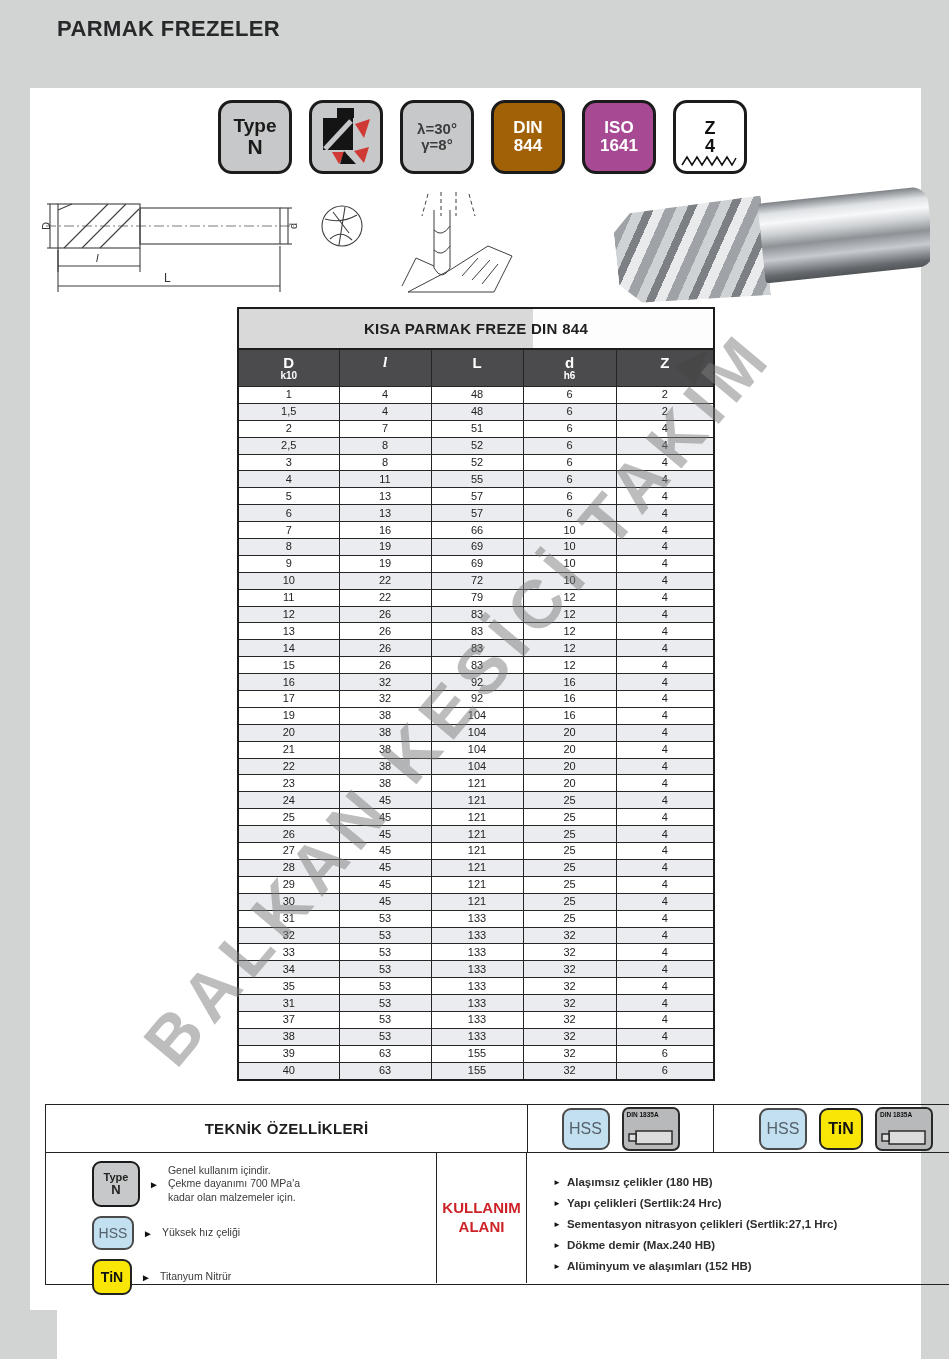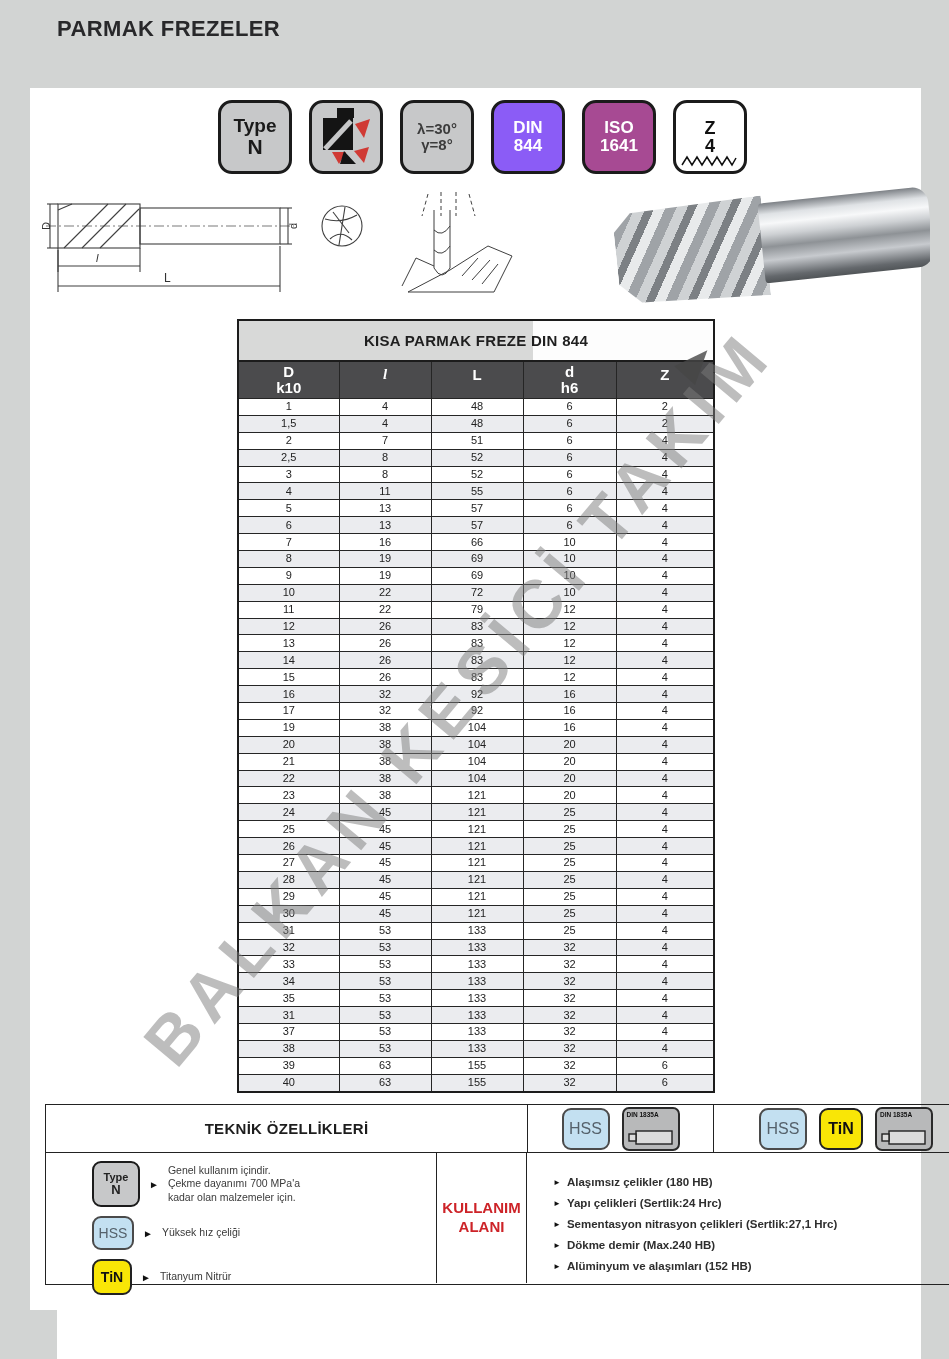--- a/index.html
+++ b/index.html
@@ -10,46 +10,46 @@
   .page-title{position:absolute;left:57px;top:16px;font-size:22px;font-weight:bold;color:#28282a;
               letter-spacing:.4px;z-index:2;}
   
   .icon-row{position:absolute;left:218px;top:100px;display:flex;gap:17px;z-index:2;}
   .badge{width:74px;height:74px;border:3px solid #1b1b1b;border-radius:14px;box-sizing:border-box;
          display:flex;flex-direction:column;align-items:center;justify-content:center;line-height:1.05;}
   .badge-gray{background:#c7c8c9;color:#1a1a1a;}
   .badge .b1{font-size:19px;font-weight:bold;}
   .badge .b2{font-size:21px;font-weight:bold;}
   .badge-angles .b1,.badge-angles .b2{font-size:15px;font-weight:600;color:#3c3c3c;}
-  .badge-din{background:#8b5cf6;color:#fff;}
+  .badge-din{background:#a16207;color:#fff;}
   .badge-din .b1,.badge-iso .b1{font-size:17px;font-weight:bold;}
   .badge-din .b2,.badge-iso .b2{font-size:17px;font-weight:bold;}
   .badge-iso{background:#a74a93;color:#fff;}
   .badge-z{background:#fff;color:#111;position:relative;}
   .badge-z .b1,.badge-z .b2{font-size:18px;font-weight:bold;line-height:1;}
   .badge-z svg{position:absolute;bottom:4px;left:5px;}
   
   .tech-drawing{position:absolute;left:42px;top:188px;z-index:2;}
   
   .photo{position:absolute;left:612px;top:186px;width:318px;height:120px;overflow:hidden;z-index:2;}
   .photo-inner{position:absolute;left:0;top:8px;width:330px;height:104px;transform:rotate(-6deg);}
   .ps{position:absolute;left:150px;top:8px;width:170px;height:80px;border-radius:4px 16px 16px 4px;
       background:linear-gradient(180deg,#7d8186 0%,#dfe2e5 14%,#f7f8f9 26%,#cdd0d3 40%,#8e9296 55%,#c7cace 72%,#64686c 92%,#515558 100%);}
   .pf{position:absolute;left:4px;top:0;width:150px;height:100px;border-radius:10px 0 0 18px;
       background:repeating-linear-gradient(120deg,#e8eaeb 0 10px,#9fa3a7 10px 20px,#cfd2d4 20px 30px,#7c8084 30px 38px);
       clip-path:polygon(0 22%,12% 4%,100% 0,100% 100%,14% 94%,0 74%);}
   
   .freze-table{position:absolute;left:237px;top:307px;width:476px;border-collapse:collapse;
-               table-layout:fixed;border:2px solid #1c1c1c;z-index:2;margin-top:12px;}
+               table-layout:fixed;border:2px solid #1c1c1c;z-index:2;}
   .freze-table th,.freze-table td{border:1px solid #252525;padding:0;text-align:center;}
   .t-title th{height:39px;background:linear-gradient(90deg,#d8d9d8 0%,#d8d9d8 62%,#fdfdfd 62%);
               font-size:15px;font-weight:bold;color:#1f1f1f;letter-spacing:.3px;border:2px solid #1c1c1c;}
   .t-head th{height:36px;background:#4b4b4d;color:#ffffff;}
   .col-main{display:block;font-size:15px;font-weight:bold;line-height:1.05;}
-  .col-sub{display:block;font-size:15px;font-weight:bold;line-height:1.1;min-height:10px;}
+  .col-sub{display:block;font-size:10px;font-weight:bold;line-height:1.1;min-height:10px;}
   .t-head th:nth-child(2) .col-main{font-style:italic;font-family:"Liberation Serif",serif;}
   .freze-table tbody td{height:15.9px;font-size:11px;color:#222;line-height:1;}
   .freze-table tbody tr.alt{background:#ebecef;}
   
   .watermark-layer{position:absolute;left:0;top:0;width:949px;height:1359px;z-index:4;pointer-events:none;}
   .watermark-text{position:absolute;left:128px;top:1030px;transform-origin:0 0;transform:rotate(-50deg);
                   font-size:68px;font-weight:bold;letter-spacing:9px;color:rgba(123,123,123,.5);white-space:nowrap;}
   .wm-arrow{position:absolute;left:682px;top:346px;width:0;height:0;border-left:14px solid transparent;
             border-right:14px solid transparent;border-bottom:34px solid rgba(70,70,70,.8);transform:rotate(42deg);}
   

